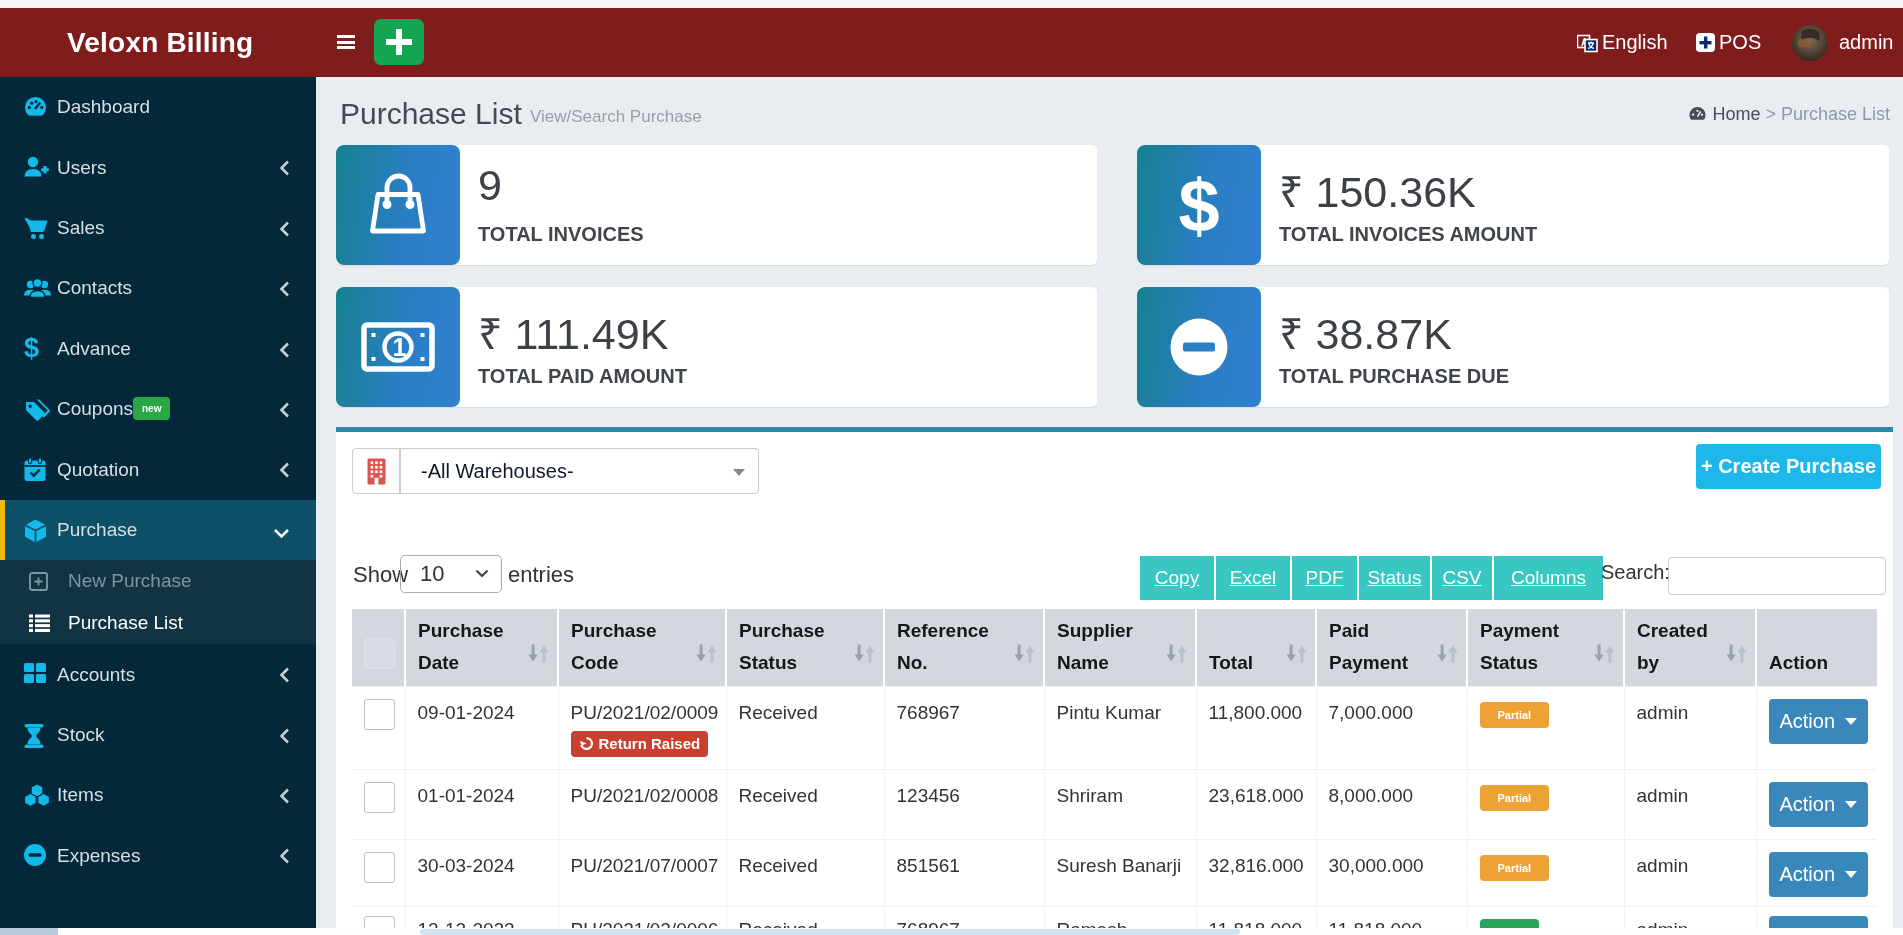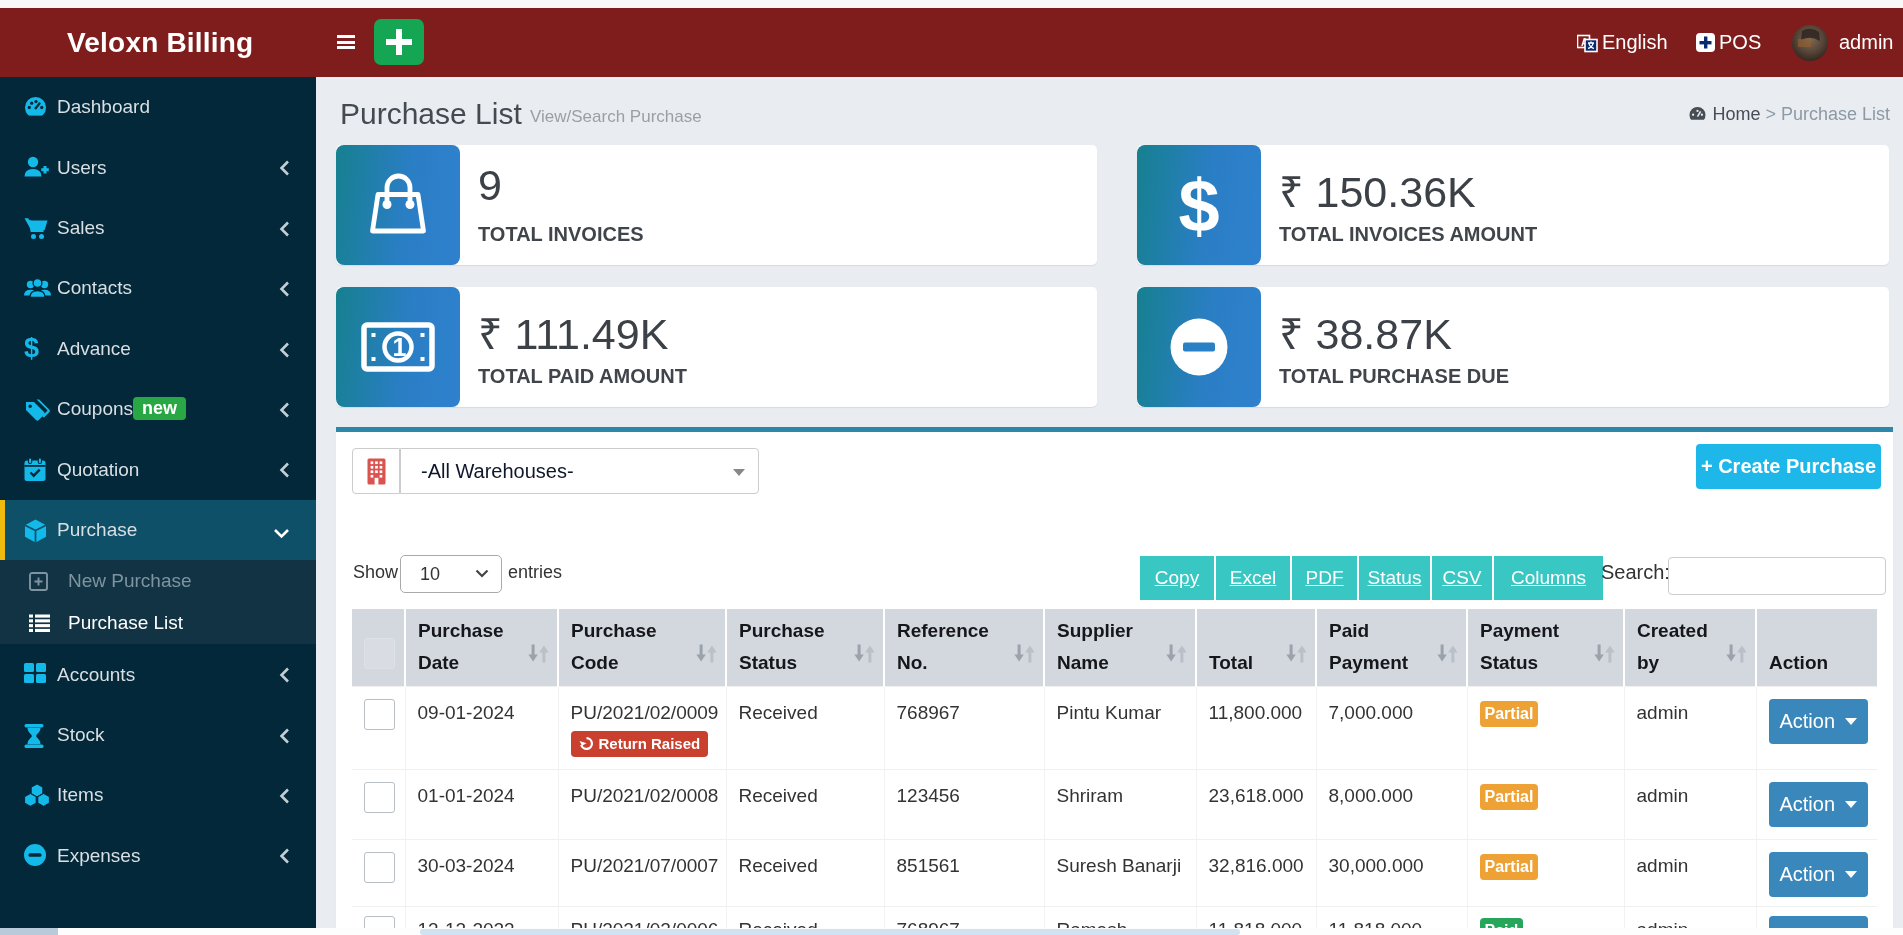--- a/index.html
+++ b/index.html
@@ -22,21 +22,21 @@
 .mitem .mt { position:absolute; left:57px; }
 .mitem .chv { position:absolute; right:26px; top:22px; }
 .mactive { background:#0d5068; border-left:5px solid #efbb0f; }
 .mactive .mi { left:19px; }
 .mactive .mt { left:52px; }
 #submenu { background:#123344; }
 .smitem { position:relative; height:42.1px; display:flex; align-items:center; color:#7e94a0; font-size:19px; }
 .smitem .mi { position:absolute; left:29px; width:18px; height:18px; top:12px; }
 .smitem .mt { position:absolute; left:68px; }
 .smwhite { color:#ffffff; }
-.newbadge { position:absolute; left:133px; top:18px; background:#2aa745; color:#fff; font-size:18px; font-weight:bold; padding:3px 9px; border-radius:4px; line-height:17px; }
+.newbadge { position:absolute; left:133px; top:18px; background:#2aa745; color:#fff; font-size:10px; font-weight:bold; padding:3px 9px; border-radius:4px; line-height:17px; }
 
 
 #content { position:absolute; left:316px; top:77px; width:1587px; height:858px; background:#e9edf2; }
 #pgtitle { position:absolute; left:24px; top:20px; font-size:30px; color:#444a52; }
 #pgsub { position:absolute; left:214px; top:30px; font-size:17px; color:#999fa6; }
 #crumb { position:absolute; right:13px; top:27px; font-size:18px; color:#474d55; }
 #crumb .gray { color:#8d99a5; }
 
 
 .card { position:absolute; background:#fff; border-radius:5px; box-shadow:0 1px 1px rgba(0,0,0,0.08); }
@@ -45,37 +45,37 @@
 .clbl { position:absolute; left:142px; top:78px; font-size:20px; font-weight:bold; color:#40454b; }
 
 
 #panel { position:absolute; left:20px; top:350px; width:1557px; height:508px; background:#fff; border-top:5px solid #2d87a9; box-shadow:0 1px 1px rgba(0,0,0,0.06); }
 .whgroup { position:absolute; left:16px; top:16px; height:46px; }
 .whaddon { position:absolute; left:0; top:0; width:48px; height:46px; background:#fff; border:1px solid #ccc; border-radius:4px 0 0 4px; }
 .whsel { position:absolute; left:48px; top:0; width:359px; height:46px; background:#fff; border:1px solid #ccc; border-radius:0 4px 4px 0; font-size:20px; color:#0f172a; line-height:44px; padding-left:20px; }
 .whcaret { position:absolute; right:13px; top:20px; width:0; height:0; border-left:6px solid transparent; border-right:6px solid transparent; border-top:7px solid #888; }
 #createbtn { position:absolute; right:12px; top:12px; width:185px; height:45px; background:#1db7ea; color:#fff; font-size:20px; border-radius:4px; text-align:center; line-height:45px; font-weight:bold; }
 
-#showgrp { position:absolute; left:17px; top:130px; font-size:18px; color:#333; }
+#showgrp { position:absolute; left:17px; top:130px; font-size:22px; color:#333; }
 #lensel { position:absolute; left:47px; top:-7px; width:102px; height:38px; border:1px solid #aaa; border-radius:5px; color:#333; line-height:36px; padding-left:19px; }
 #lensel svg { position:absolute; right:12px; top:13px; }
 #exports { position:absolute; left:804px; top:124px; height:44px; display:flex; }
 .expbtn { background:#39c7c3; color:#fff; font-size:19px; display:flex; align-items:center; justify-content:center; margin-right:2px;text-decoration:underline; }
 #searchlbl { position:absolute; left:1265px; top:129px; font-size:20px; color:#333; }
 #searchbox { position:absolute; left:1332px; top:125px; width:218px; height:38px; border:1px solid #ccc; border-radius:4px; background:#fff; }
 
 
 #tbl { position:absolute; left:16px; top:177px; width:1525px; border-collapse:collapse; table-layout:fixed; font-size:20px; color:#333; }
 #tbl th { background:#d3d7de; color:#15171a; font-weight:bold; text-align:left; padding:6px 10px 7px 12px; border-left:2px solid #fff; vertical-align:bottom; position:relative; font-size:19px; line-height:32px; }
 #tbl th:first-child { border-left:none; }
 #tbl td { padding:12px 10px 12px 12px; vertical-align:top; border-top:1px solid #f0f0f0; border-left:1px solid #f2f2f2; background:#fff; line-height:27px; font-size:19px; white-space:nowrap; }
 #tbl td:first-child { border-left:none; }
 .sorti { position:absolute; right:6px; bottom:12px; }
 .cb { width:31px; height:31px; background:#fff; border:1px solid #b8bec4; border-radius:3px; }
-.badge { display:inline-block; color:#fff; font-size:16px; font-weight:bold; padding:3px 5px; border-radius:4px; line-height:20px; }
+.badge { display:inline-block; color:#fff; font-size:11px; font-weight:bold; padding:3px 18px; border-radius:4px; line-height:20px; }
 .b-orange { background:#eea236; }
 .b-green { background:#26a65b; }
 .b-red { background:#c9402e; margin-top:5px; padding:3px 8px; font-size:15px; white-space:nowrap; }
 #tbl tr.r3 td { padding-bottom:9px; }
 #tbl tr.r4 td { padding-top:9px; }
 .actbtn { display:inline-block; width:99px; height:45px; background:#3a87bb; border-radius:4px; color:#fff; font-size:20px; text-align:center; line-height:45px; }
 
 
 #hscroll1 { position:absolute; left:0; top:928px; width:1903px; height:7px; background:#fdfdfd; }
 #hthumb1 { position:absolute; left:0; top:0; width:58px; height:7px; background:#b9cbdb; }

